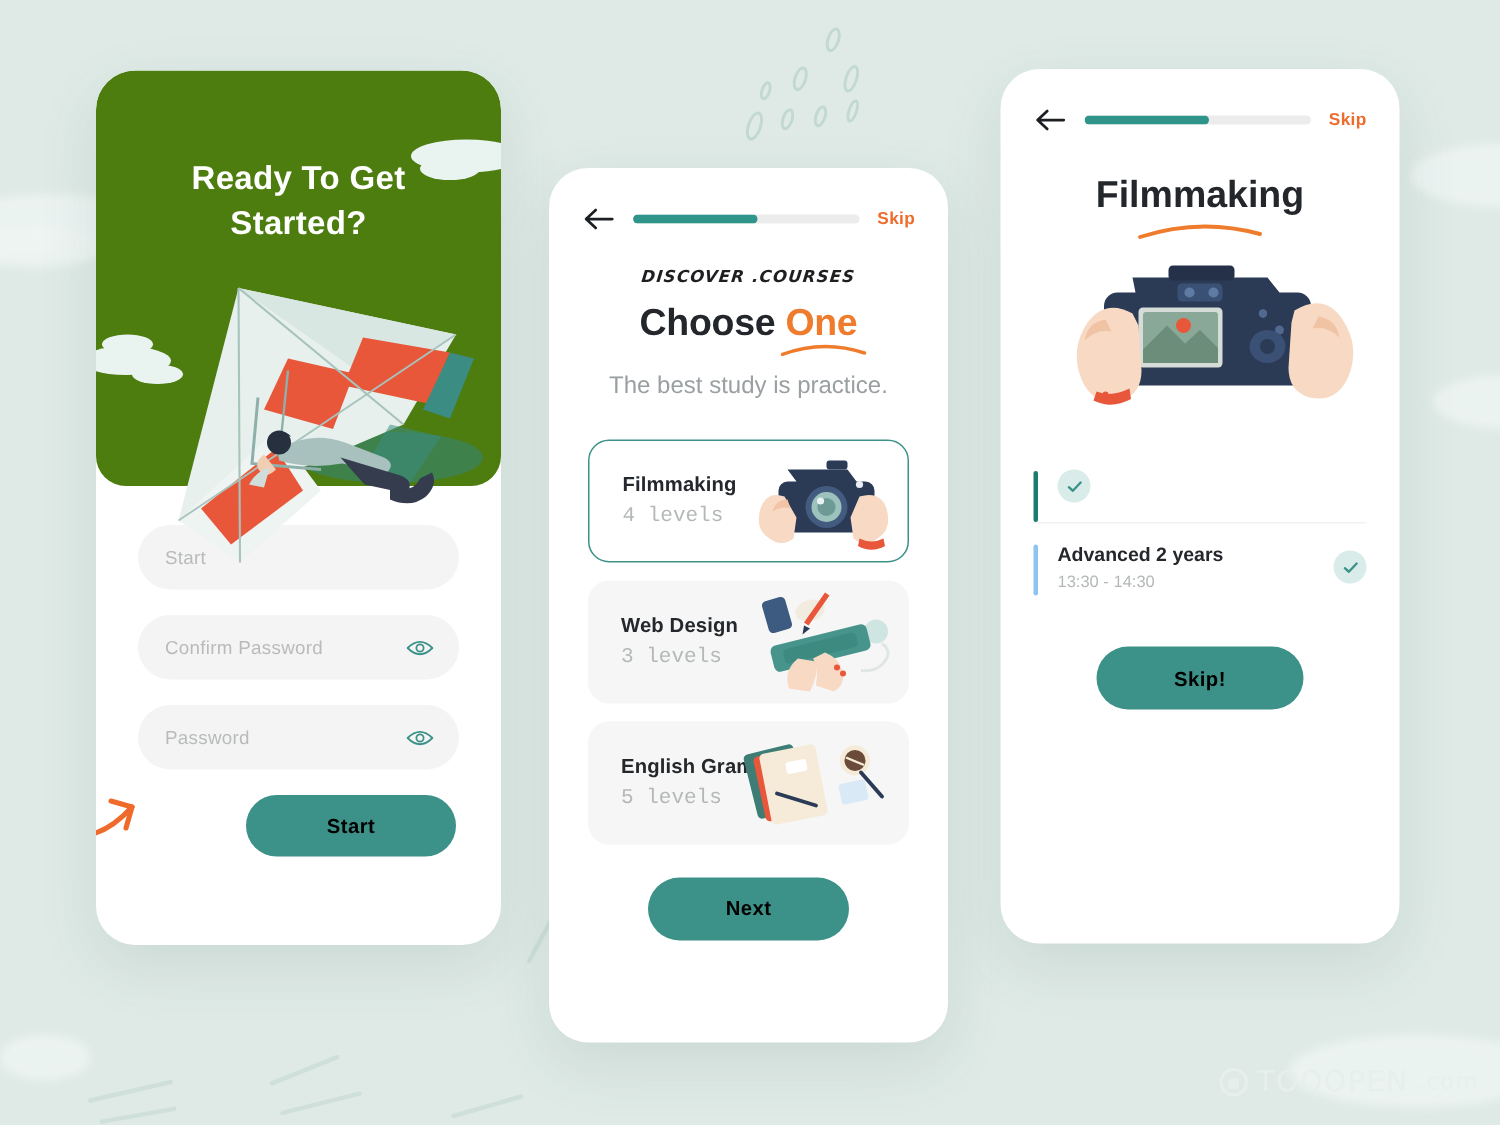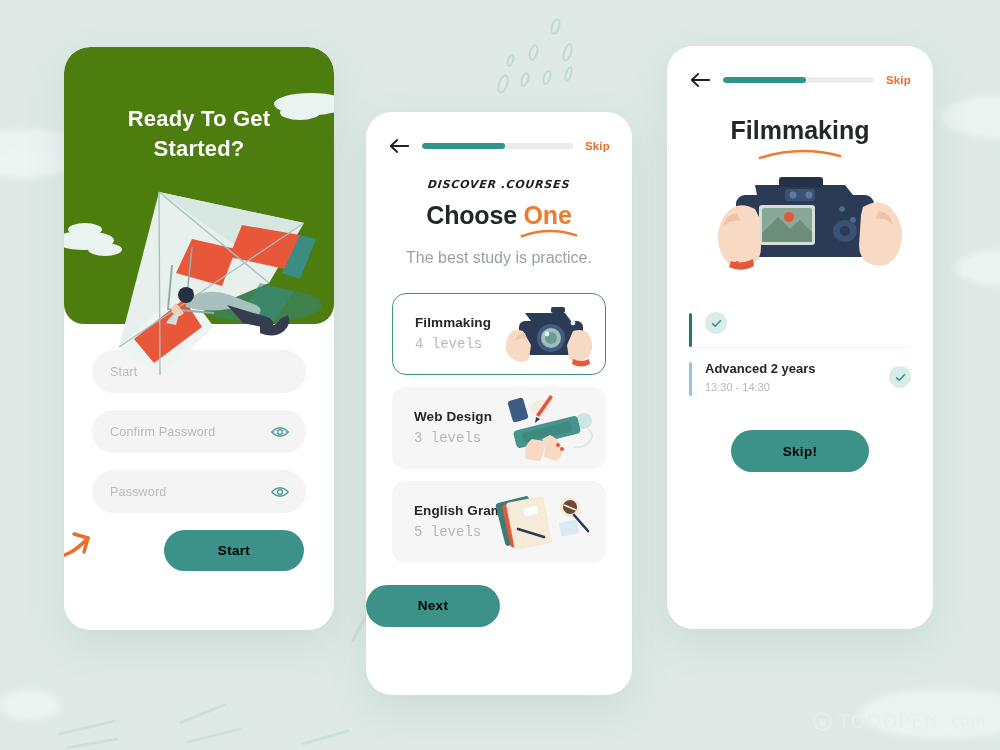--- a/index.html
+++ b/index.html
@@ -197,21 +197,21 @@
     cursor: pointer;
     overflow: hidden;
   }
   .course-card.selected {
     background: #ffffff;
     border: 1.6px solid #3c9289;
   }
   .course-title { font-size: 13.5px; font-weight: bold; color: #24272b; letter-spacing:.1px; }
   .course-levels { font-size: 14px; color: #b4b8b9; margin-top: 6px; font-family: Liberation Mono, monospace; }
   .course-art { position: absolute; right: 6px; top: 50%; transform: translateY(-50%); width: 108px; height: 74px; }
-  .next-row { display: flex; margin-top: 22px; }
+  .next-row { display: flex; justify-content: center; margin-top: 22px; }
   #next-button { width: 134px; height: 42px; }
 
   
   .s3-title {
     text-align: center;
     margin-top: 28px;
     font-size: 25px;
     font-weight: bold;
     color: #23262a;
     position: relative;

